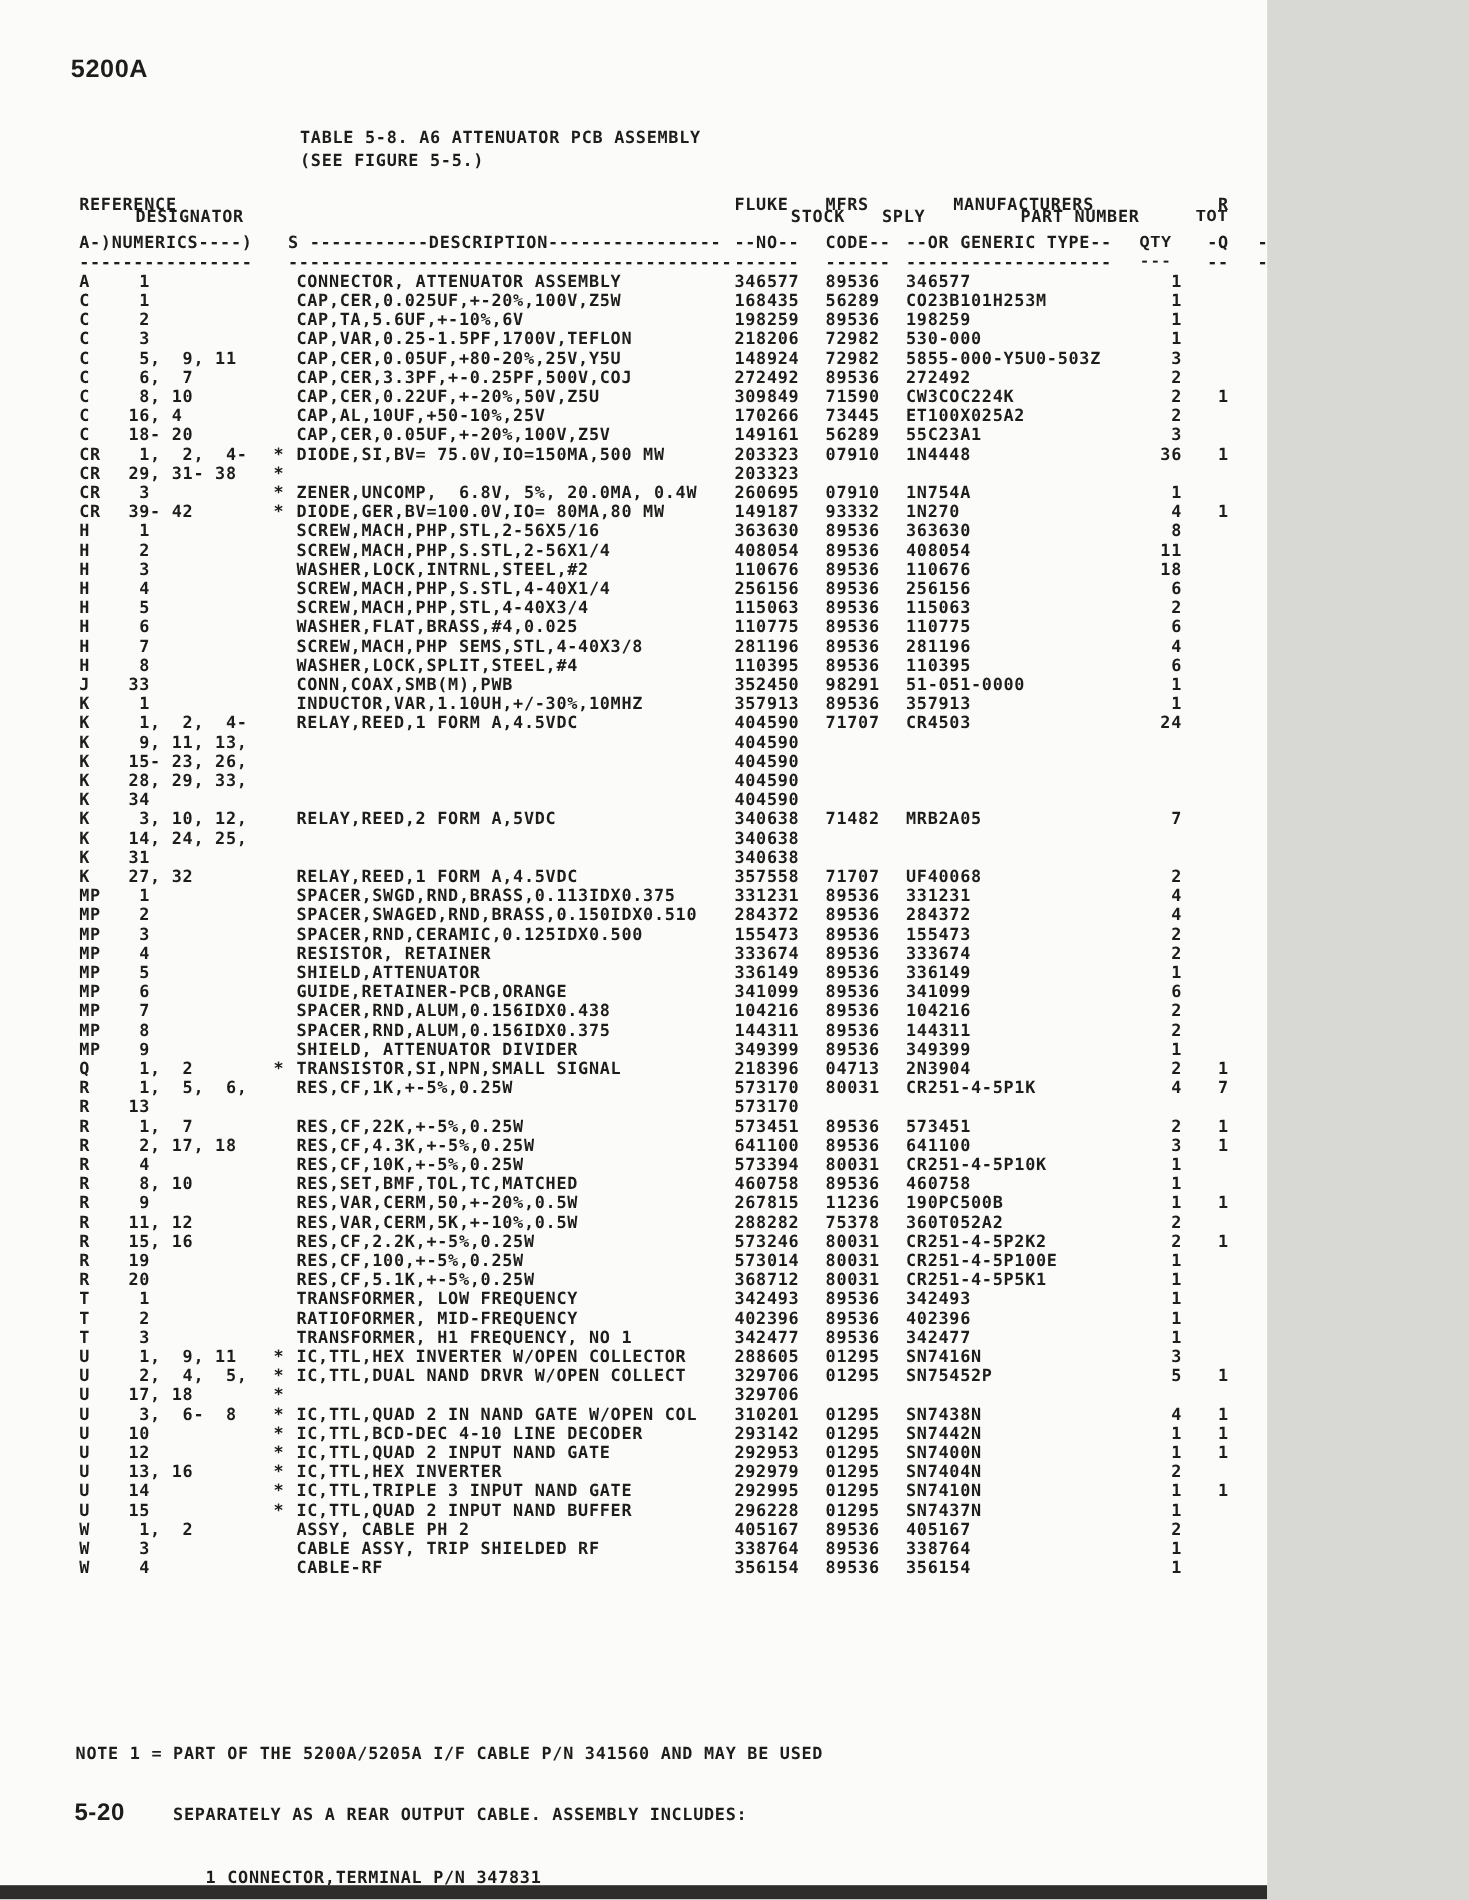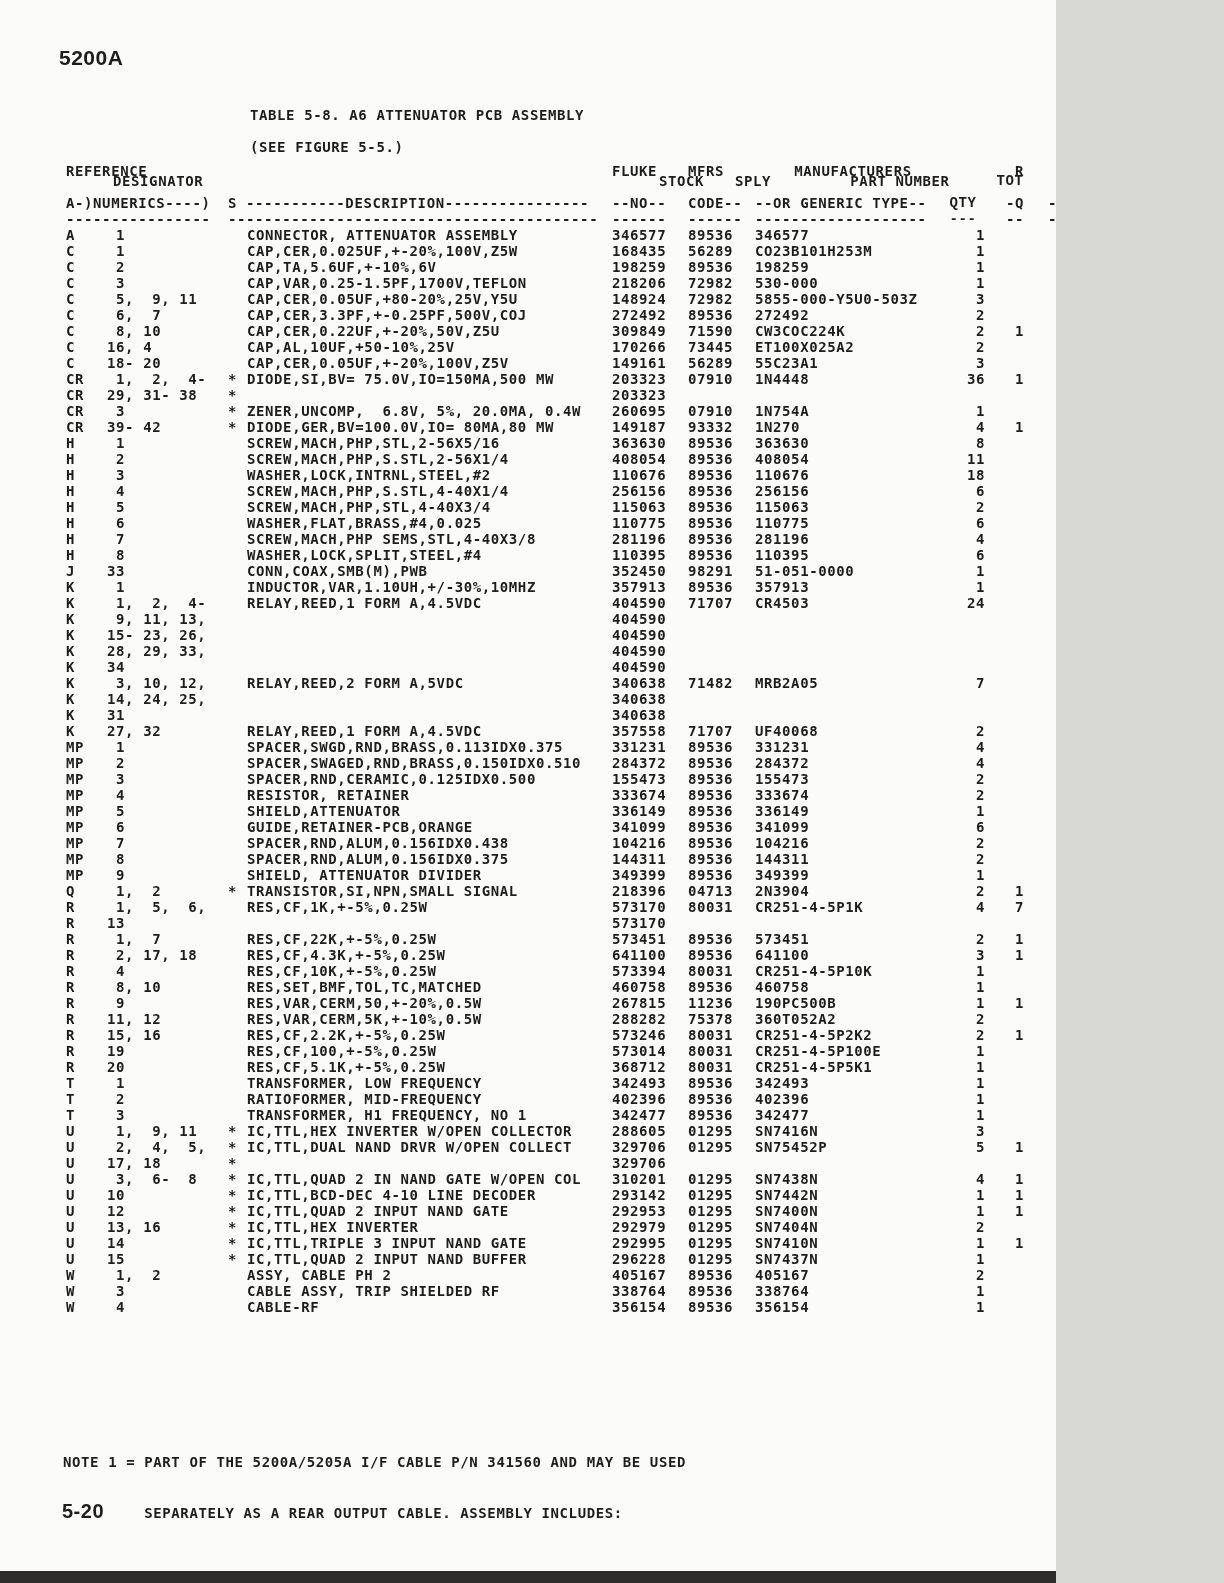--- a/index.html
+++ b/index.html
@@ -10,25 +10,25 @@
     font-weight:700; font-size:14px; letter-spacing:0.6px;
   }
   .abs { position:absolute; white-space:pre; line-height:16px; }
   .sans { font-family:"Liberation Sans", sans-serif; letter-spacing:0.5px; }
 
   .model { left:59px; top:50px; font-size:21px; font-weight:700; }
   .pageno { left:62px; top:1503px; font-size:20px; font-weight:700;text-align:right; }
   .paren { left:1150px; top:138px; font-size:46px; font-weight:400; transform:rotate(7deg); }
 
   .title1 { left:250px; top:107px; }
-  .title2 { left:250px; top:139px; }
+  .title2 { left:250px; top:126px; }
 
   
   .h-ref   { left:66px; }
-  .h-desc  { left:228px; }
+  .h-desc  { left:240px; }
   .h-stock { left:612px; }
   .h-code  { left:688px; }
   .h-part  { left:755px; width:196px; text-align:center; }
   .h-part-l{ left:755px; text-align:center; }
   .h-qty   { left:941px; width:44px; text-align:center;font-family:Liberation Mono, monospace; }
   .h-rsq   { left:992px; width:32px; text-align:right; }
   .h-note  { left:1032px; width:34px; text-align:right; }
   .r0 { top:147px; } .r1 { top:163px; } .r2 { top:173px;padding-left:47px; } .r3 { top:195px; } .rs { top:211px; }
 
   
@@ -914,19 +914,20 @@
     <span class="cell c-part">356154</span>
     <span class="cell c-qty">1</span>
     <span class="cell c-rsq"></span>
     <span class="cell c-note"></span>
   </div>
     </div>
 
   <div class="abs note-block">
     <div>NOTE 1 = PART OF THE 5200A/5205A I/F CABLE P/N 341560 AND MAY BE USED</div>
     <div>         SEPARATELY AS A REAR OUTPUT CABLE. ASSEMBLY INCLUDES:</div>
+    <div>            1 CONNECTOR,TERMINAL P/N 347831</div>
     
   </div>
 
   <div class="abs sans pageno">5-20</div>
 
   <div class="scan-bar"></div>
 </div>
 
 </body></html>

